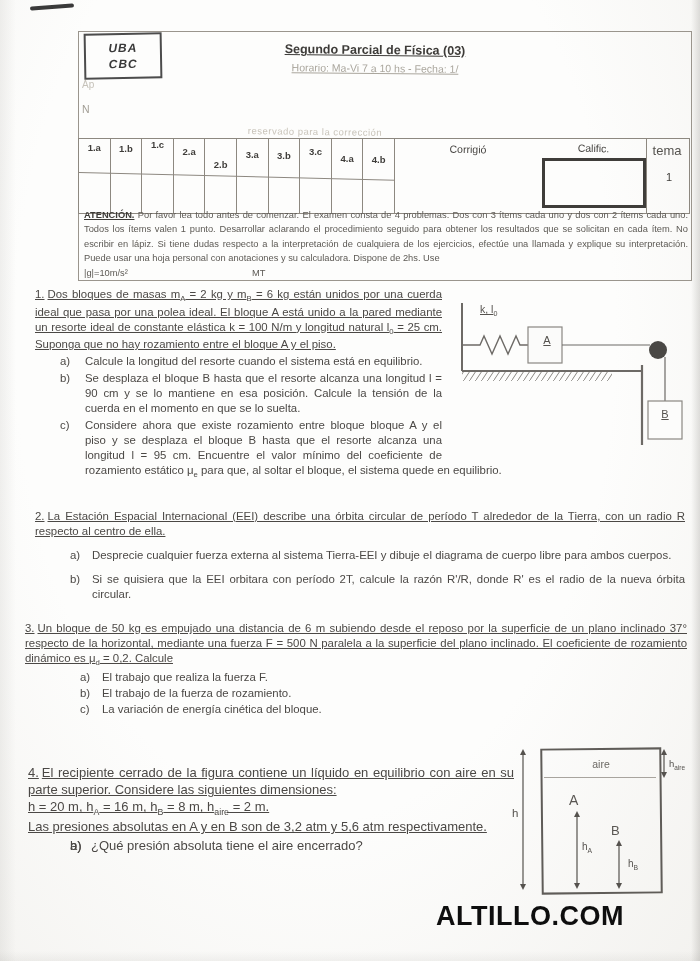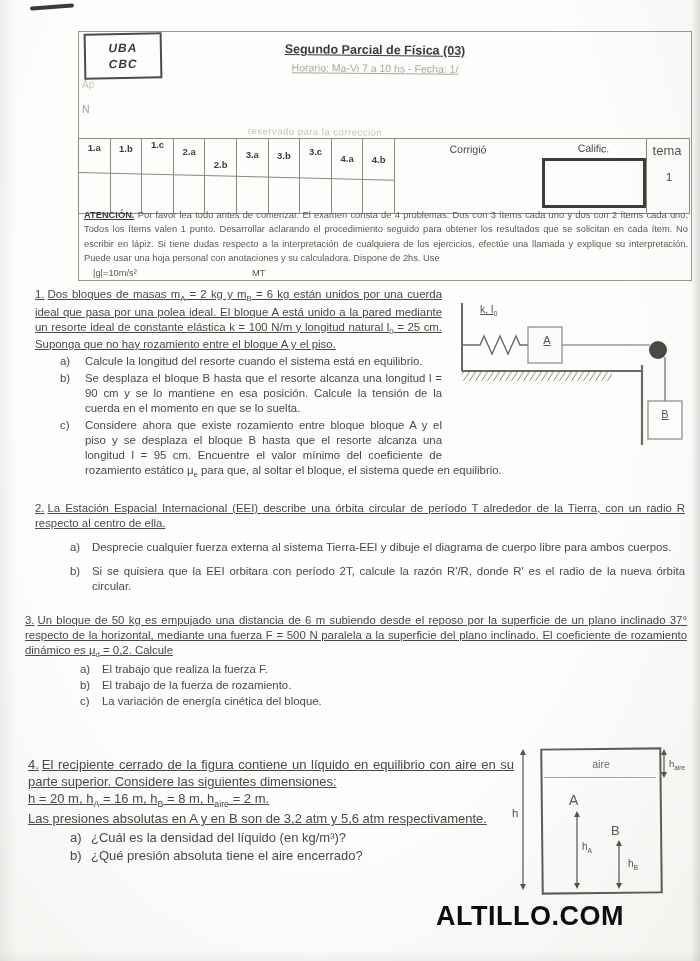--- a/index.html
+++ b/index.html
@@ -47,34 +47,34 @@
   .gt-calific-box{position:absolute;left:463px;top:19px;width:98px;height:44px;border:3px solid #3f3d3a;}
   .gt-tema{position:absolute;left:567px;top:0;width:44px;height:100%;border-left:1px solid #8d8880;}
   .gt-tema .hdr{position:absolute;left:0;right:4px;top:4px;text-align:center;font-size:13px;color:#55534f;}
   .gt-tema .val{position:absolute;left:0;right:0;top:32px;text-align:center;font-size:11px;color:#3f3d3a;}
 
   
   .instructions{position:absolute;left:80px;top:206px;width:604px;padding:2px 4px;
     font-size:9.3px;line-height:1.55;color:#5c5954;text-align:justify;}
   .instr-heading{font-weight:bold;text-decoration:underline;color:#3c3a36;}
   .instr-footer{position:relative;height:14px;}
-  .instr-gravity{position:absolute;left:9px;top:0;}
+  .instr-gravity{position:absolute;left:0;top:0;}
   .instr-mt{position:absolute;left:168px;top:0;}
 
   
   .problems{position:absolute;left:0;top:287px;width:700px;}
   .problem{font-size:11.4px;line-height:1.32;color:#4b4845;}
   .p-intro{text-align:justify;margin:0;text-decoration:underline;}
   .pnum{padding-right:3px;}
   .pitem{position:relative;margin-top:2px;text-align:justify;}
   .pitem .ilabel{position:absolute;}
   .p1{margin-left:35px;width:655px;}
   .p1 .pitem{padding-left:50px;}
   .p1 .ilabel{left:25px;}
-  .p2{margin-left:35px;margin-top:20px;width:650px;}
+  .p2{margin-left:35px;margin-top:28px;width:650px;}
   .p2 .pitem{padding-left:57px;margin-top:9px;}
   .p2 .ilabel{left:35px;}
   .p3{margin-left:25px;margin-top:19px;width:662px;}
   .p3 .pitem{padding-left:77px;margin-top:1px;}
   .p3 .ilabel{left:55px;}
   .p4{margin-left:28px;margin-top:47px;width:486px;font-size:13px;}
   .p4 .pitem{padding-left:63px;margin-top:1px;}
   .p4 .ilabel{left:42px;}
   sub{font-size:0.68em;}
 
@@ -212,21 +212,21 @@
       <p class="p-intro"><span class="pnum">3.</span><span>Un bloque de 50 kg es empujado una distancia de 6 m subiendo desde el reposo por la superficie de un plano inclinado 37° respecto de la horizontal, mediante una fuerza F = 500 N paralela a la superficie del plano inclinado. El coeficiente de rozamiento dinámico es μ<sub>d</sub> = 0,2. Calcule</span></p>
       <div class="pitem"><span class="ilabel">a)</span><span>El trabajo que realiza la fuerza F.</span></div>
       <div class="pitem"><span class="ilabel">b)</span><span>El trabajo de la fuerza de rozamiento.</span></div>
       <div class="pitem"><span class="ilabel">c)</span><span>La variación de energía cinética del bloque.</span></div>
     </div>
 
     <div class="problem p4">
       <p class="p-intro"><span class="pnum">4.</span><span>El recipiente cerrado de la figura contiene un líquido en equilibrio con aire en su parte superior. Considere las siguientes dimensiones:</span></p>
       <p class="p-intro">h = 20 m, h<sub>A</sub> = 16 m, h<sub>B</sub> = 8 m, h<sub>aire</sub> = 2 m.</p>
       <p class="p-intro">Las presiones absolutas en A y en B son de 3,2 atm y 5,6 atm respectivamente.</p>
-      <div class="pitem"><span class="ilabel">a)</span><span>¿Cuál es la densidad del líquido (en kg/m³)?</span></div>
+      <div class="pitem"><span class="ilabel">a)</span></div>
       <div class="pitem"><span class="ilabel">b)</span><span>¿Qué presión absoluta tiene el aire encerrado?</span></div>
     </div>
   </div>
 
   <div class="fig4">
     <div class="f4-box"></div>
     <div class="f4-airline"></div>
     <svg width="192" height="180" viewBox="0 0 192 180" style="position:absolute;left:0;top:0;">
       <defs>
         <marker id="arr" viewBox="0 0 6 6" refX="3" refY="3" markerWidth="5" markerHeight="5" orient="auto-start-reverse">

